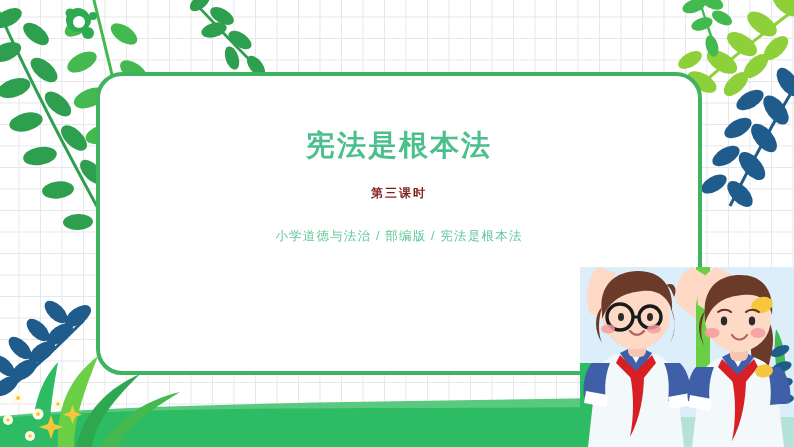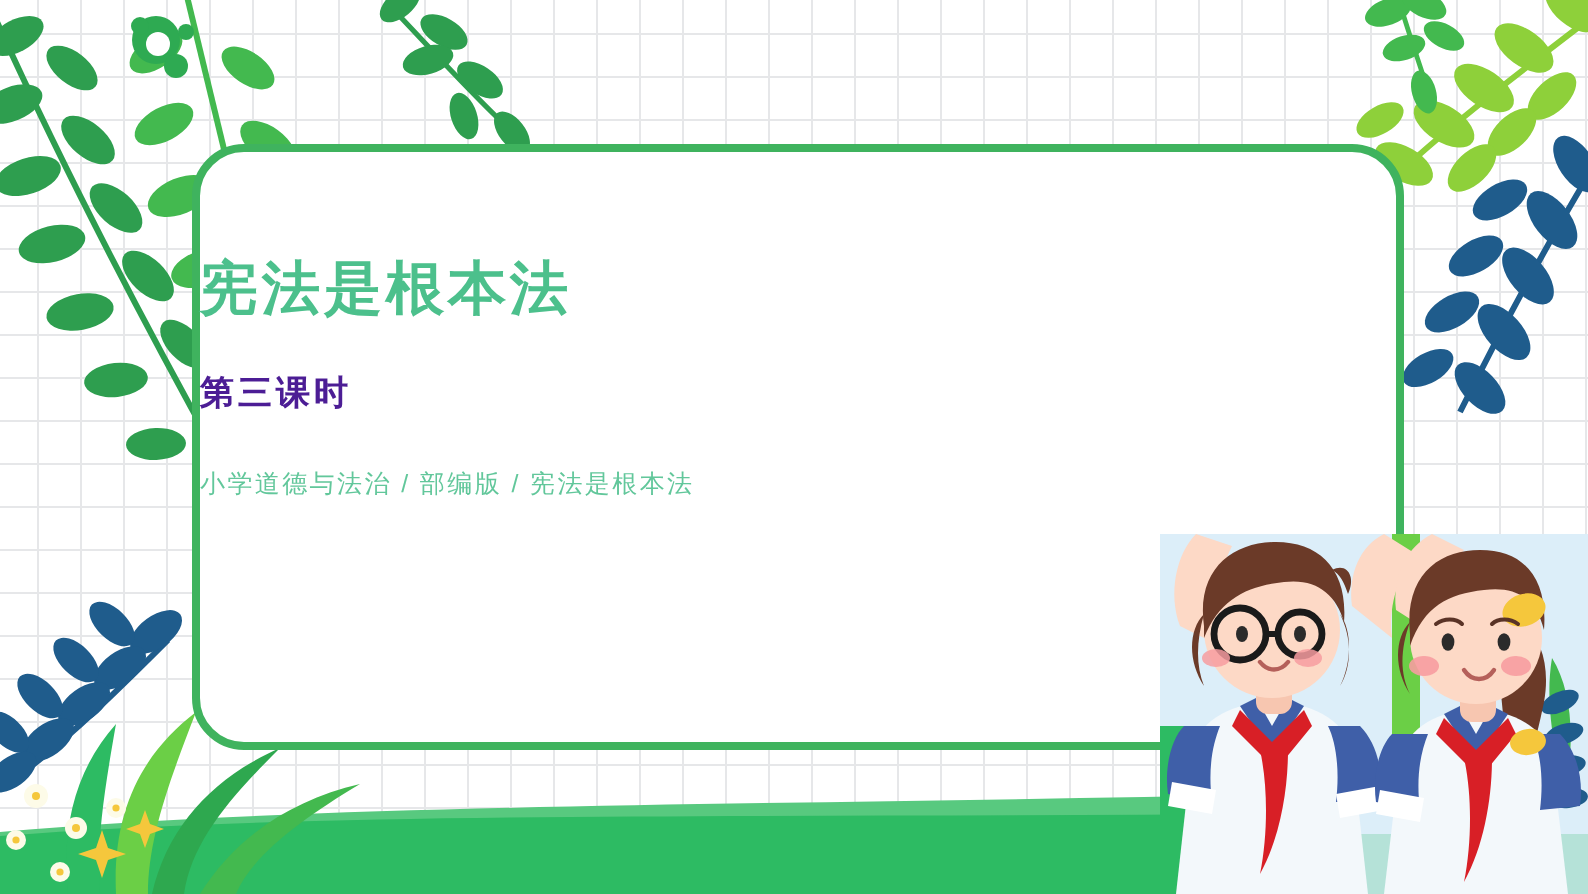--- a/index.html
+++ b/index.html
@@ -21,29 +21,29 @@
     background-position:-3px -5px;
   }
   
   .card{
     position:absolute;left:96px;top:72px;width:606px;height:303px;
     border:4px solid #3fb35e;border-radius:26px;background:#ffffff;
     box-sizing:border-box;
   }
   .card-inner{
     position:absolute;left:0;top:0;width:100%;height:100%;
-    display:flex;flex-direction:column;
+    display:flex;flex-direction:column;align-items:center;
     padding-top:52px;box-sizing:border-box;
   }
   .title{
     font-size:29px;font-weight:bold;color:#4cc08c;letter-spacing:2px;
     line-height:1.2;margin:0;
   }
   .subtitle{
-    font-size:17px;font-weight:bold;color:#4c1d95;letter-spacing:2px;
+    font-size:12px;font-weight:bold;color:#7f1d1d;letter-spacing:2px;
     margin:22px 0 0 0;
   }
   .meta{
     font-size:12.5px;color:#62c79b;letter-spacing:1.2px;margin:26px 0 0 0;
   }
   
   .deco{position:absolute;inset:0;pointer-events:none;}
   .kids{position:absolute;right:0;bottom:0;width:214px;height:180px;}
 </style>
 </head>

